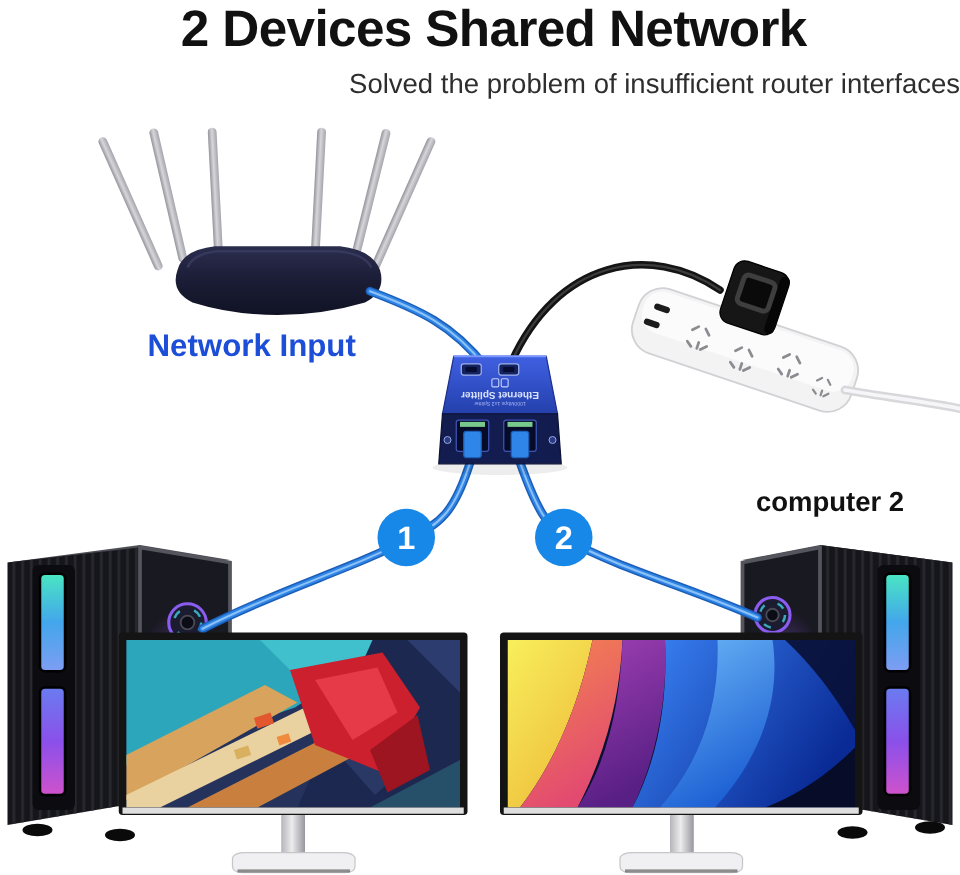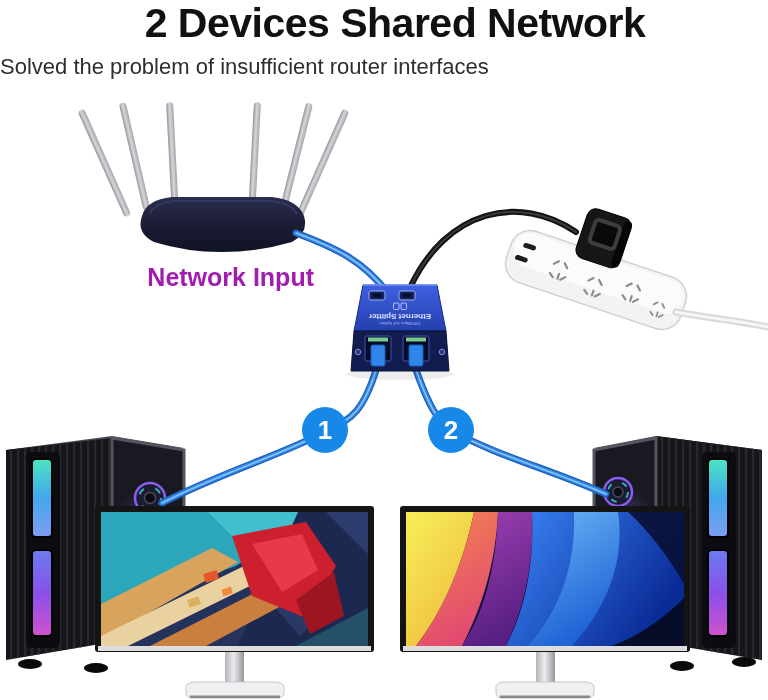--- a/index.html
+++ b/index.html
@@ -6,31 +6,31 @@
   .canvas{
     position:relative;width:768px;height:700px;background:#fff;overflow:hidden;
     font-family:"Liberation Sans",sans-serif;
   }
   .title{
     position:absolute;top:0;left:0;right:0;text-align:center;
     font-size:41px;font-weight:800;color:var(--title_black,#111);
     letter-spacing:-0.5px;line-height:1.15;margin-left:22px;
   }
   .subtitle{
-    position:absolute;top:54px;left:0;right:0;text-align:left;
+    position:absolute;top:54px;left:0;right:0;text-align:right;
     font-size:22px;font-weight:400;color:#2e2e2e;
   }
   .note{
     position:absolute;left:438px;top:149px;font-size:17.5px;font-weight:700;color:#111;
     white-space:nowrap;
   }
   .note .note-label{color:var(--note_red,#cc1414);}
   .router-label{
-    position:absolute;left:118px;top:263px;width:196px;text-align:right;
-    font-size:25px;font-weight:700;color:#a21caf;
+    position:absolute;left:118px;top:263px;width:196px;text-align:left;
+    font-size:25px;font-weight:700;color:#1d4ed8;
   }
   .computer-label{
     position:absolute;font-size:22px;font-weight:700;color:#111;text-align:center;
   }
   .computer-label.c1{left:28px;top:389px;width:186px;}
   .computer-label.c2{left:578px;top:389px;width:172px;}
   .port-badge{
     position:absolute;width:46px;height:46px;border-radius:50%;
     background:var(--badge_blue,#1787e8);color:#fff;
     font-size:26px;font-weight:700;display:flex;align-items:center;justify-content:center;
@@ -288,17 +288,18 @@
       <rect x="500" y="695.5" width="90" height="2.5" fill="#3a3a3a" opacity="0.55"></rect>
     </g>
   </svg>
 
   <div class="title">2 Devices Shared Network</div>
   <div class="subtitle">Solved the problem of insufficient router interfaces</div>
 
 
   <div class="router-label">Network Input</div>
 
+  <div class="computer-label c2">computer 2</div>
 
   <div class="port-badge b1">1</div>
   <div class="port-badge b2">2</div>
 
 </div>
 
 </body></html>

